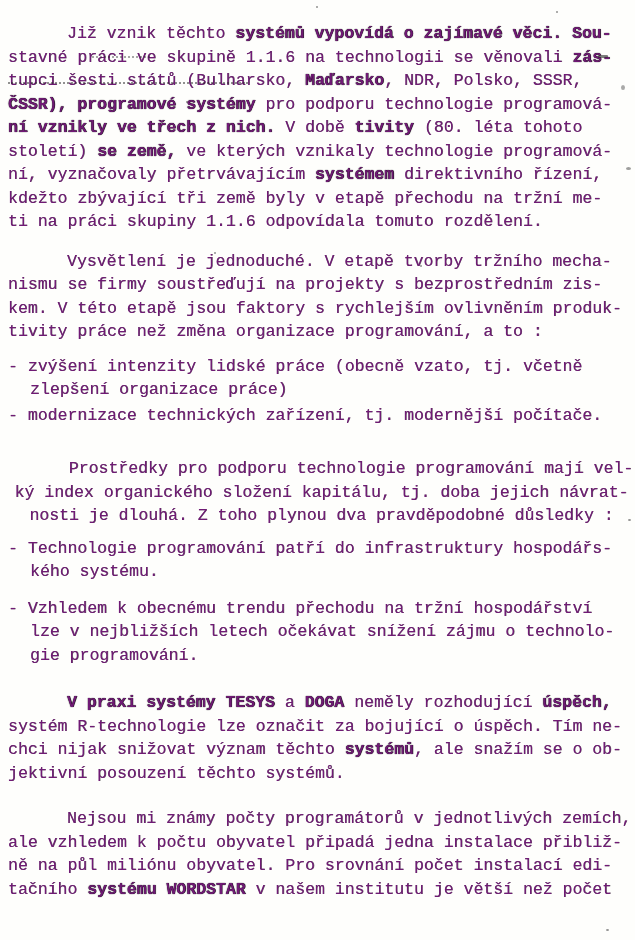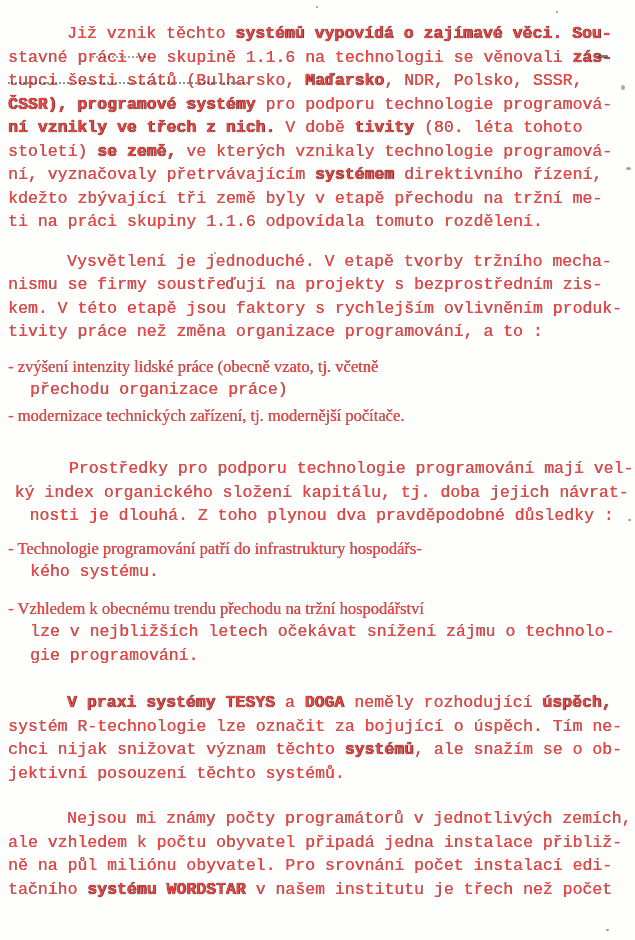--- a/index.html
+++ b/index.html
@@ -6,31 +6,31 @@
   .page{
     position:relative;
     width:635px;height:940px;
     box-sizing:border-box;
     padding:22px 0 0 8px;
     overflow:hidden;
     background:#fefefc;
     font-family:"Liberation Mono","DejaVu Sans Mono",monospace;
     font-size:16.5px;
     line-height:23.5px;
-    color:#ef4444;
+    color:#701a75;
   }
   .block{margin:0;}
   .line{
     white-space:pre;
     height:23.5px;
     text-shadow:0.35px 0.35px 0.45px rgba(10,10,10,0.6);
   }
   .para > .line:first-child{text-indent:59px;}
   .li{padding-left:22px;}
-  .li > .line:first-child{text-indent:-22px;font-family:Liberation Serif, serif;}
+  .li > .line:first-child{text-indent:-22px;}
   .b{font-weight:bold;text-shadow:0 0 1.1px #000,0.4px 0.4px 0 rgba(0,0,0,0.8);}
   
   .g16{margin-top:16px;}
   .g11{margin-top:11px;}
   .g5{margin-top:2px;}
   .g30{margin-top:30px;text-align:center;}
   .g9{margin-top:9px;}
   .g13{margin-top:13px;}
   .g24{margin-top:24px;}
   .g22{margin-top:22px;}
@@ -82,21 +82,21 @@
 
   <div class="block para g16">
     <div class="line"><span>Vysvětlení je jednoduché. V etapě tvorby tržního mecha-</span></div>
     <div class="line"><span>nismu se firmy soustřeďují na projekty s bezprostředním zis-</span></div>
     <div class="line"><span>kem. V této etapě jsou faktory s rychlejším ovlivněním produk-</span></div>
     <div class="line"><span>tivity práce než změna organizace programování, a to :</span></div>
   </div>
 
   <div class="block li g11">
     <div class="line"><span>- zvýšení intenzity lidské práce (obecně vzato, tj. včetně</span></div>
-    <div class="line"><span>přechodu organizace práce)</span></div>
+    <div class="line"><span>zlepšení organizace práce)</span></div>
   </div>
 
   <div class="block li g5">
     <div class="line"><span>- modernizace technických zařízení, tj. modernější počítače.</span></div>
   </div>
 
   <div class="block para g30">
     <div class="line"><span>Prostředky pro podporu technologie programování mají vel-</span></div>
     <div class="line"><span>ký index organického složení kapitálu, tj. doba jejich návrat-</span></div>
     <div class="line"><span>nosti je dlouhá. Z toho plynou dva pravděpodobné důsledky :</span></div>
@@ -117,16 +117,16 @@
     <div class="line"><span class="b">V praxi systémy TESYS</span><span> a </span><span class="b">DOGA</span><span> neměly rozhodující </span><span class="b">úspěch,</span></div>
     <div class="line"><span>systém R-technologie lze označit za bojující o úspěch. Tím ne-</span></div>
     <div class="line"><span>chci nijak snižovat význam těchto </span><span class="b">systémů</span><span>, ale snažím se o ob-</span></div>
     <div class="line"><span>jektivní posouzení těchto systémů.</span></div>
   </div>
 
   <div class="block para g22">
     <div class="line"><span>Nejsou mi známy počty programátorů v jednotlivých zemích,</span></div>
     <div class="line"><span>ale vzhledem k počtu obyvatel připadá jedna instalace přibliž-</span></div>
     <div class="line"><span>ně na půl miliónu obyvatel. Pro srovnání počet instalací edi-</span></div>
-    <div class="line"><span>tačního </span><span class="b">systému WORDSTAR</span><span> v našem institutu je třech než počet</span></div>
+    <div class="line"><span>tačního </span><span class="b">systému WORDSTAR</span><span> v našem institutu je větší než počet</span></div>
   </div>
 
 </div>
 
 </body></html>

